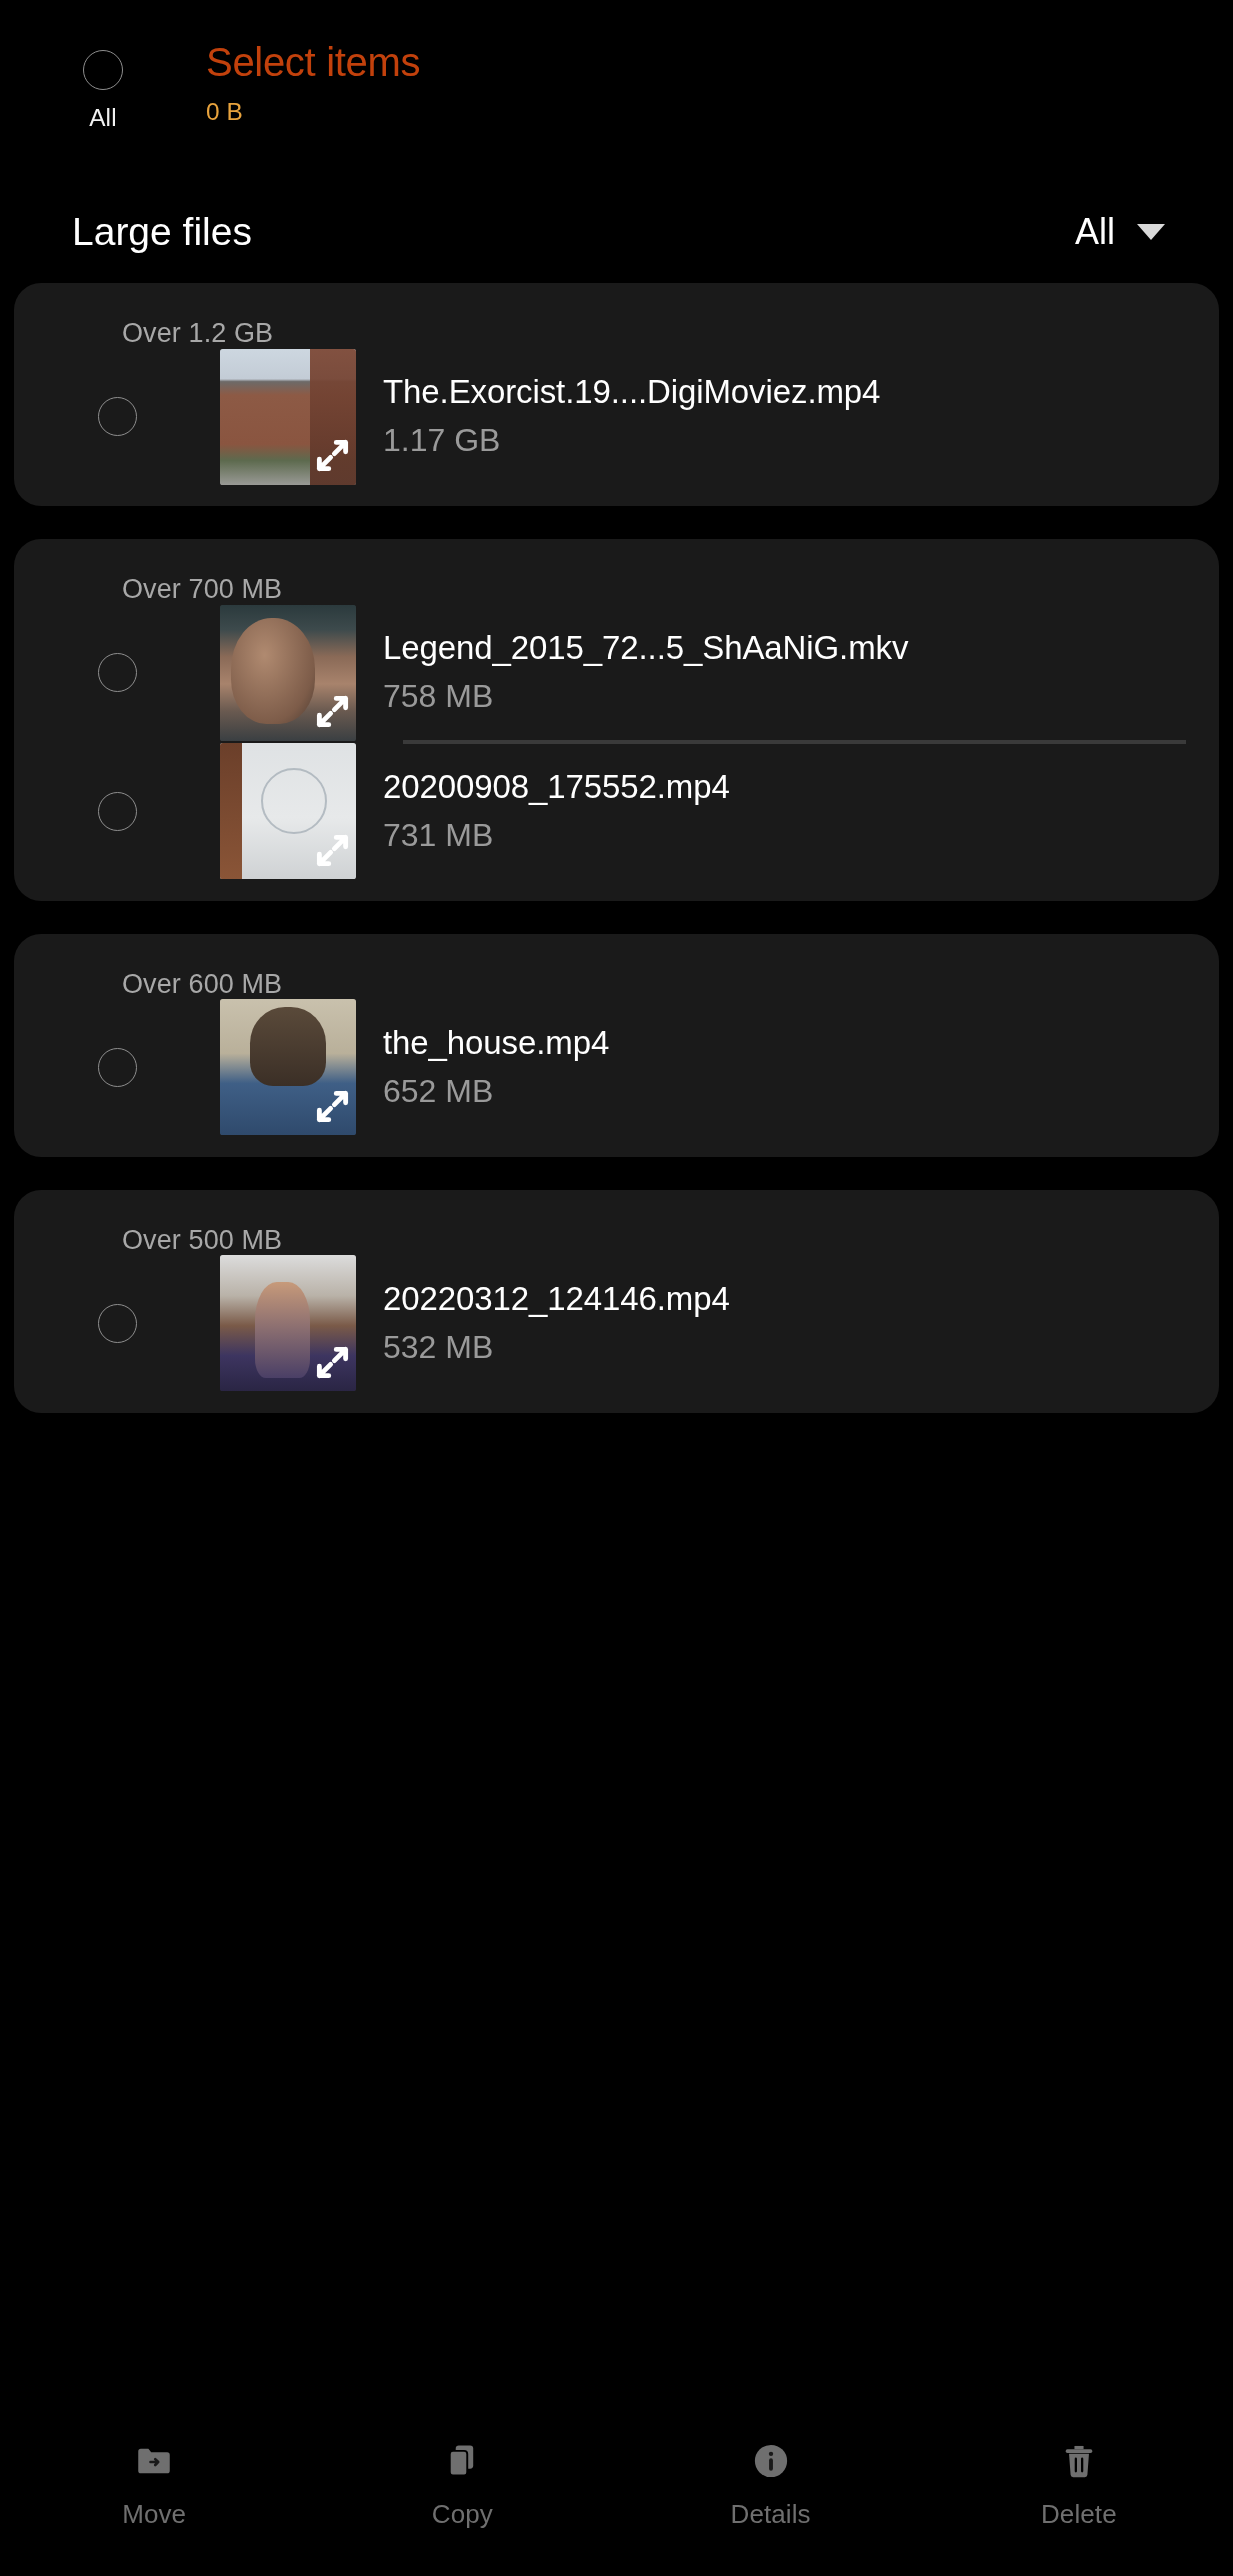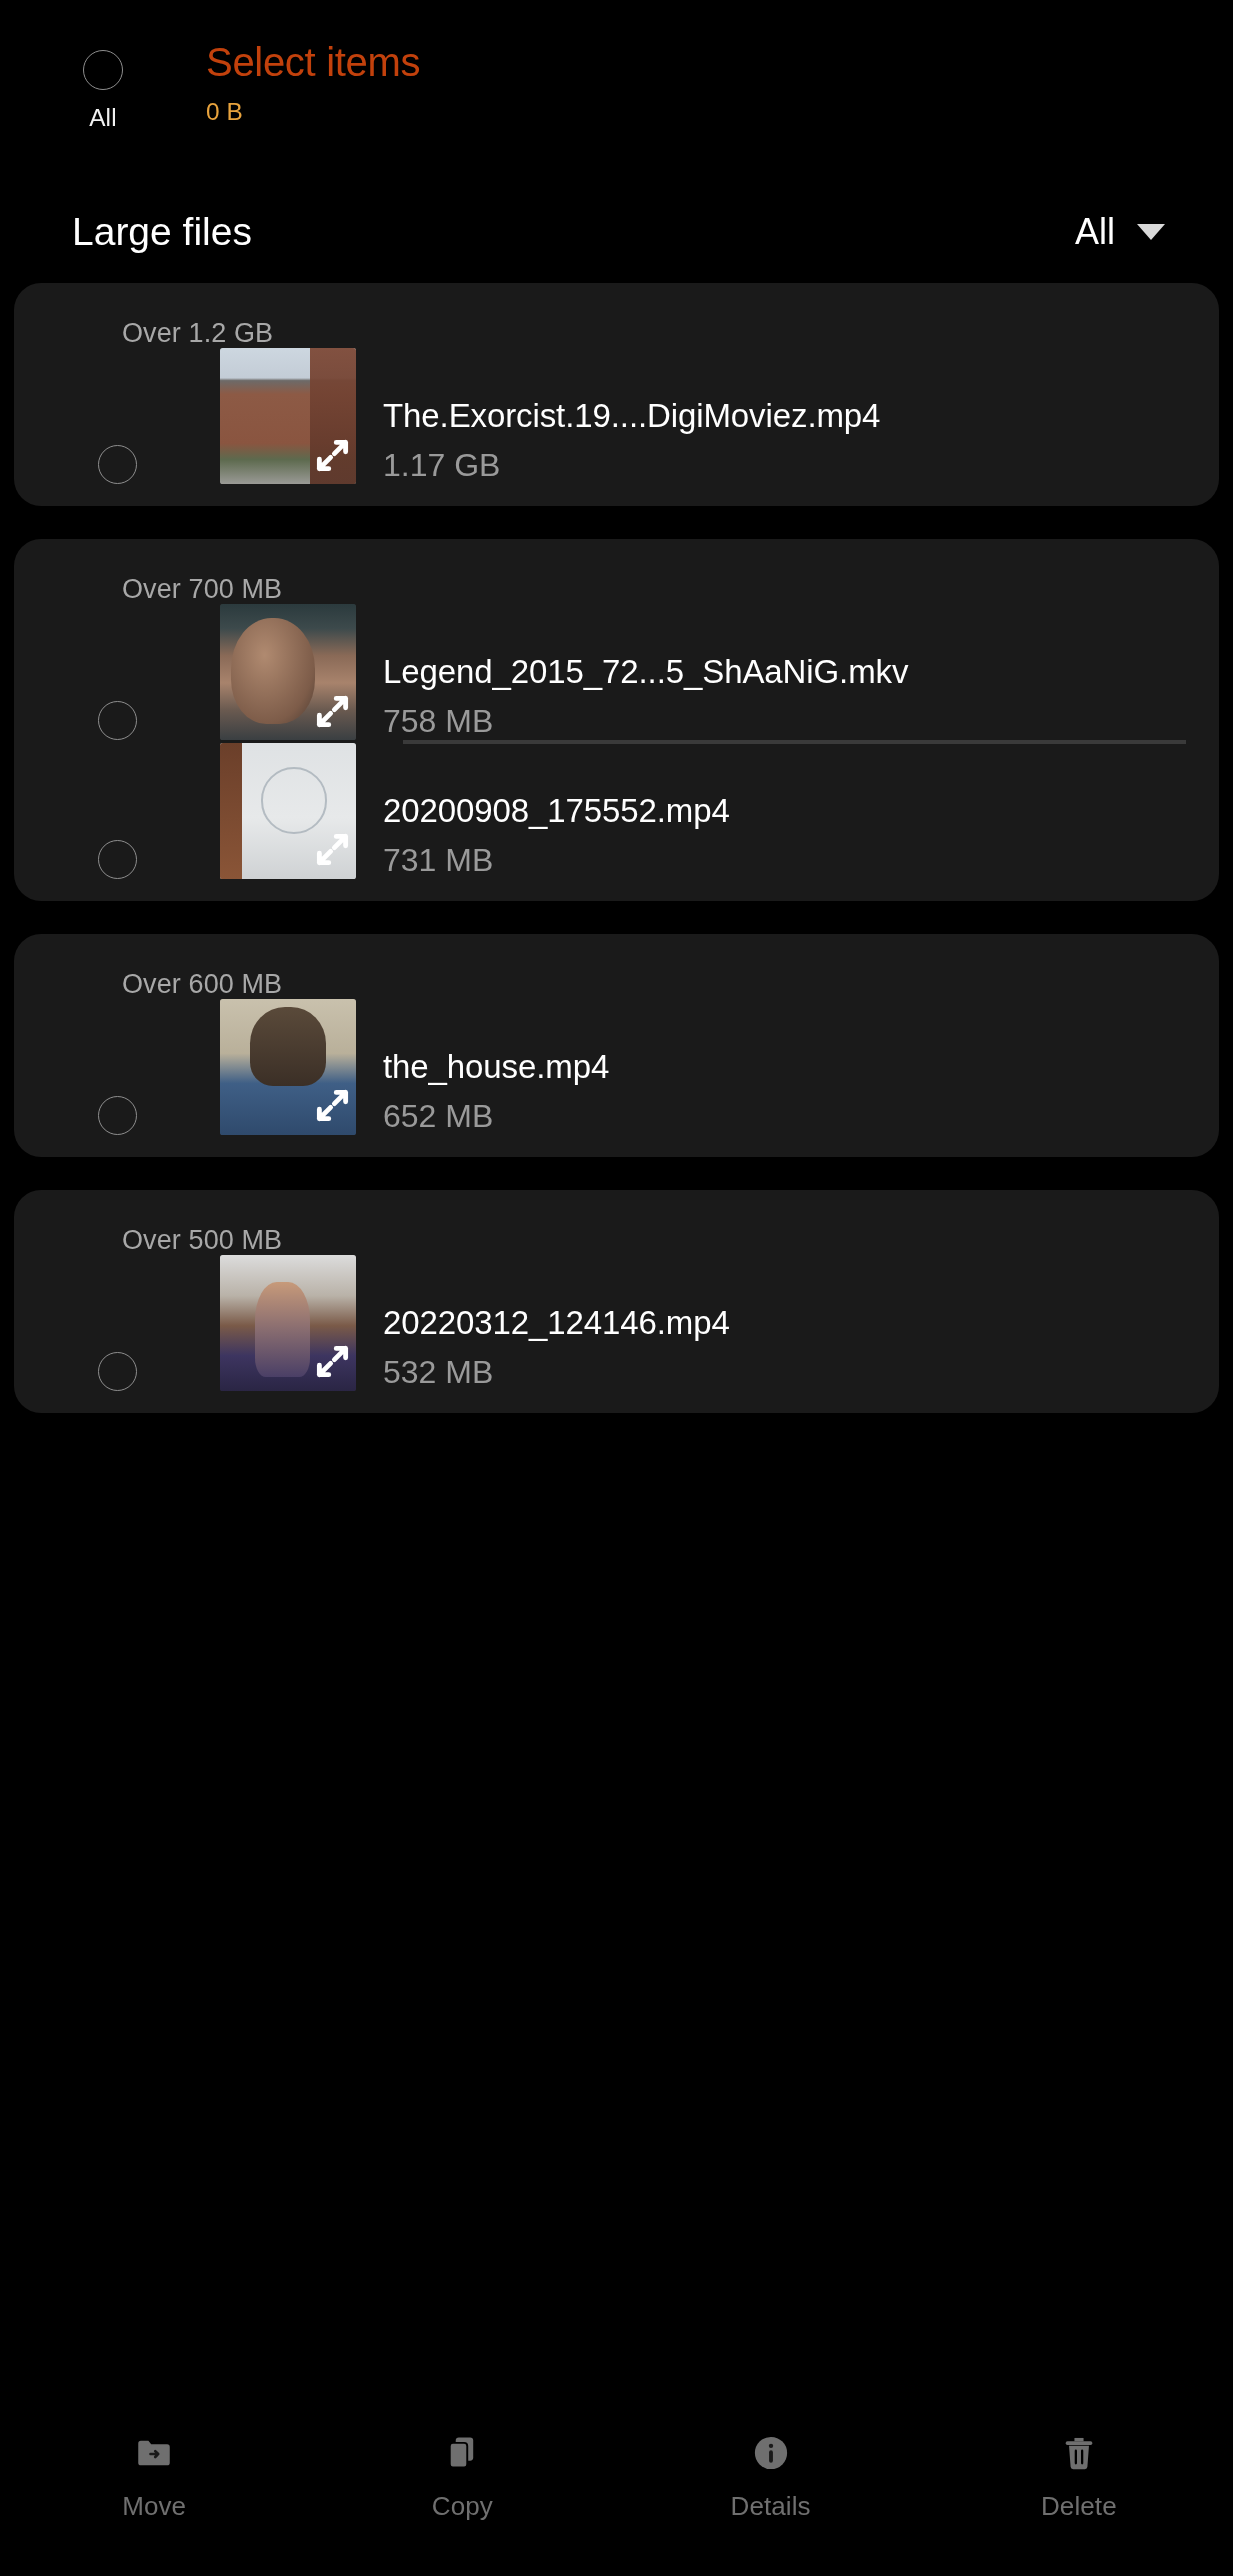--- a/index.html
+++ b/index.html
@@ -43,21 +43,21 @@
   
   .card {
     background:#1a1a1a; border-radius:27px;
     margin:0 14px 33px 14px; padding:0 0 22px 0;
   }
   .card.last { margin-bottom:0; }
   .group-label {
     font-size:27px; color:#a8a8a8; padding:35px 0 0 72px; letter-spacing:0.1px;margin-left:36px;
   }
 
-  .row { display:flex; align-items:flex-end; padding:0 31px 0 0; height:135px; position:relative; }
+  .row { display:flex; align-items:center; padding:0 31px 0 0; height:135px; position:relative; }
   .row-check { width:206px; display:flex; justify-content:center; align-items:center; }
 
   .thumb-wrap { position:relative; width:136px; display:flex; justify-content:center; }
   .thumb {
     width:136px; height:136px; border-radius:2.6px; overflow:hidden;
     position:relative; background:#2b2b2b;
   }
   .thumb .fill { position:absolute; inset:0; }
   .expand {
     position:absolute; right:1.3px; bottom:6.4px; width:45px; height:45px;
@@ -70,21 +70,21 @@
 
   .divider {
     height:1.9px; background:#3a3a3a; margin-left:389px; margin-right:33px;
   }
 
   
   .clip { overflow:hidden; }
 
   
   .toolbar {
-    position:absolute; left:0; bottom:16px; width:1233px; height:166px;
+    position:absolute; left:0; bottom:8px; width:1233px; height:166px;
     background:#000; display:flex; align-items:center;
     border-top:none;
   }
   .tool {
     flex:1; display:flex; flex-direction:column; align-items:center;
     justify-content:center; gap:16.7px;
   }
   .tool-icon { width:42px; height:42px; display:block; }
   .tool-label { font-size:26px; color:#6f6f6f; letter-spacing:0.1px; }
 

